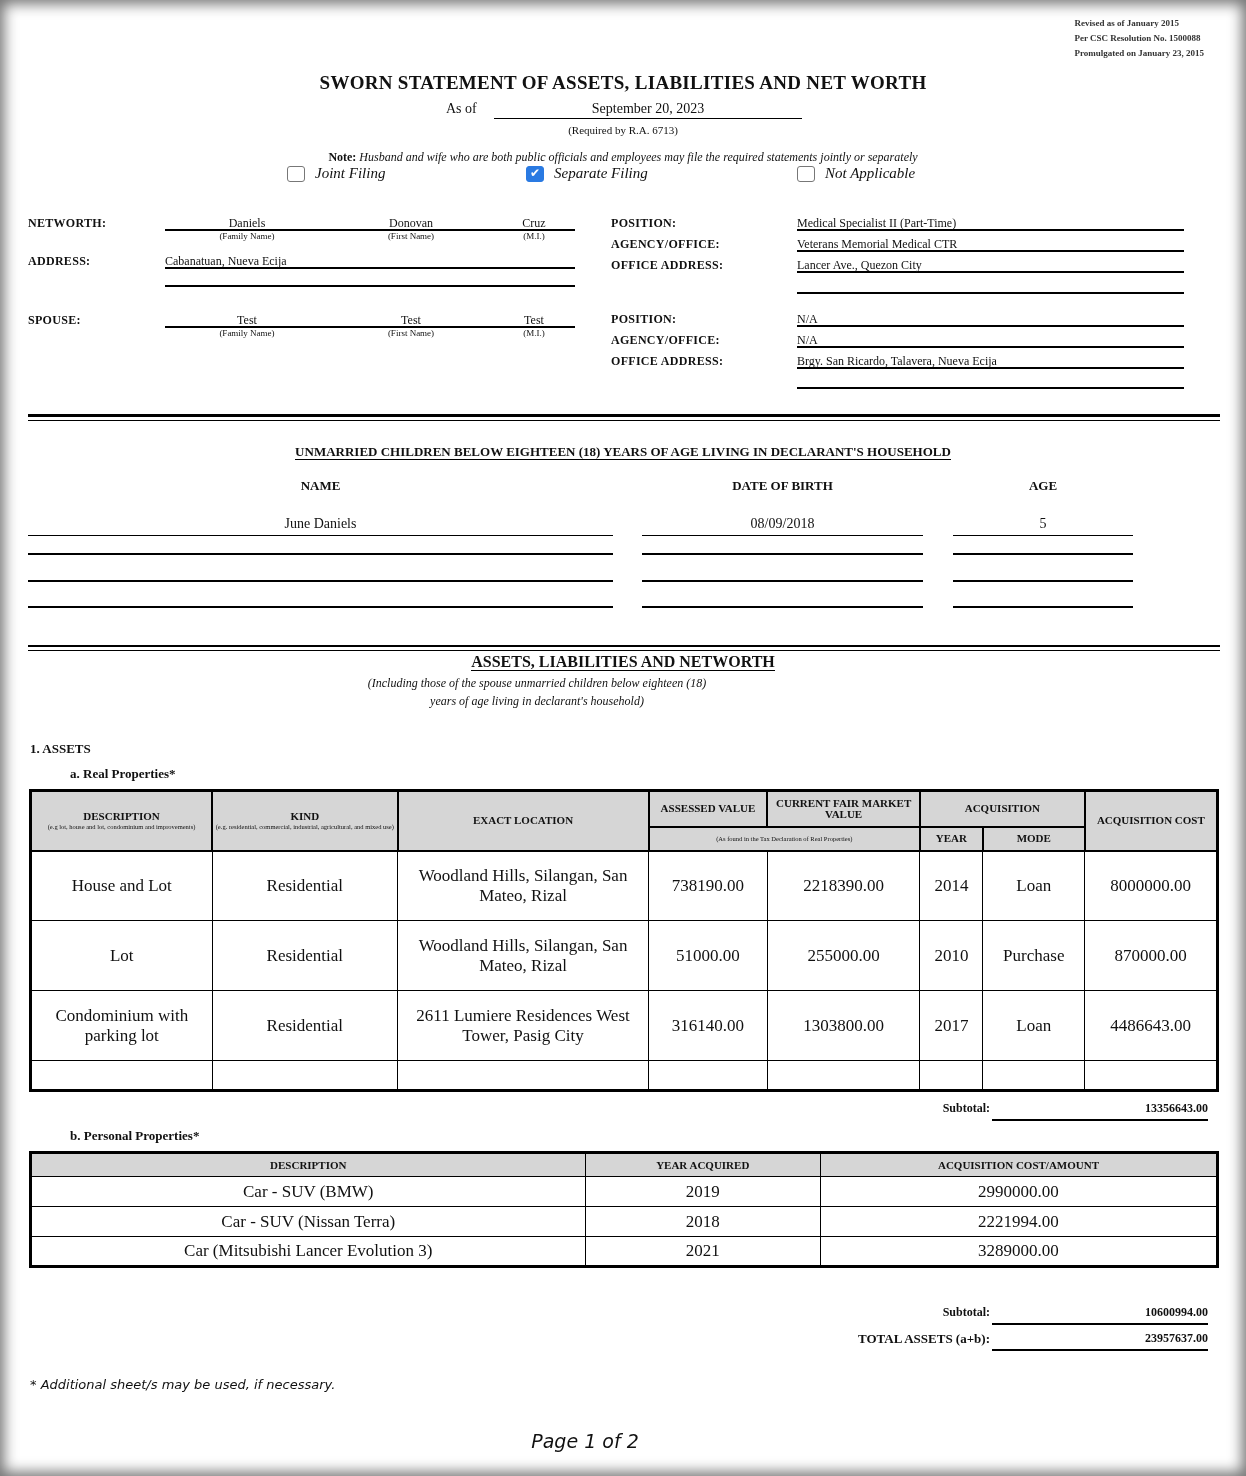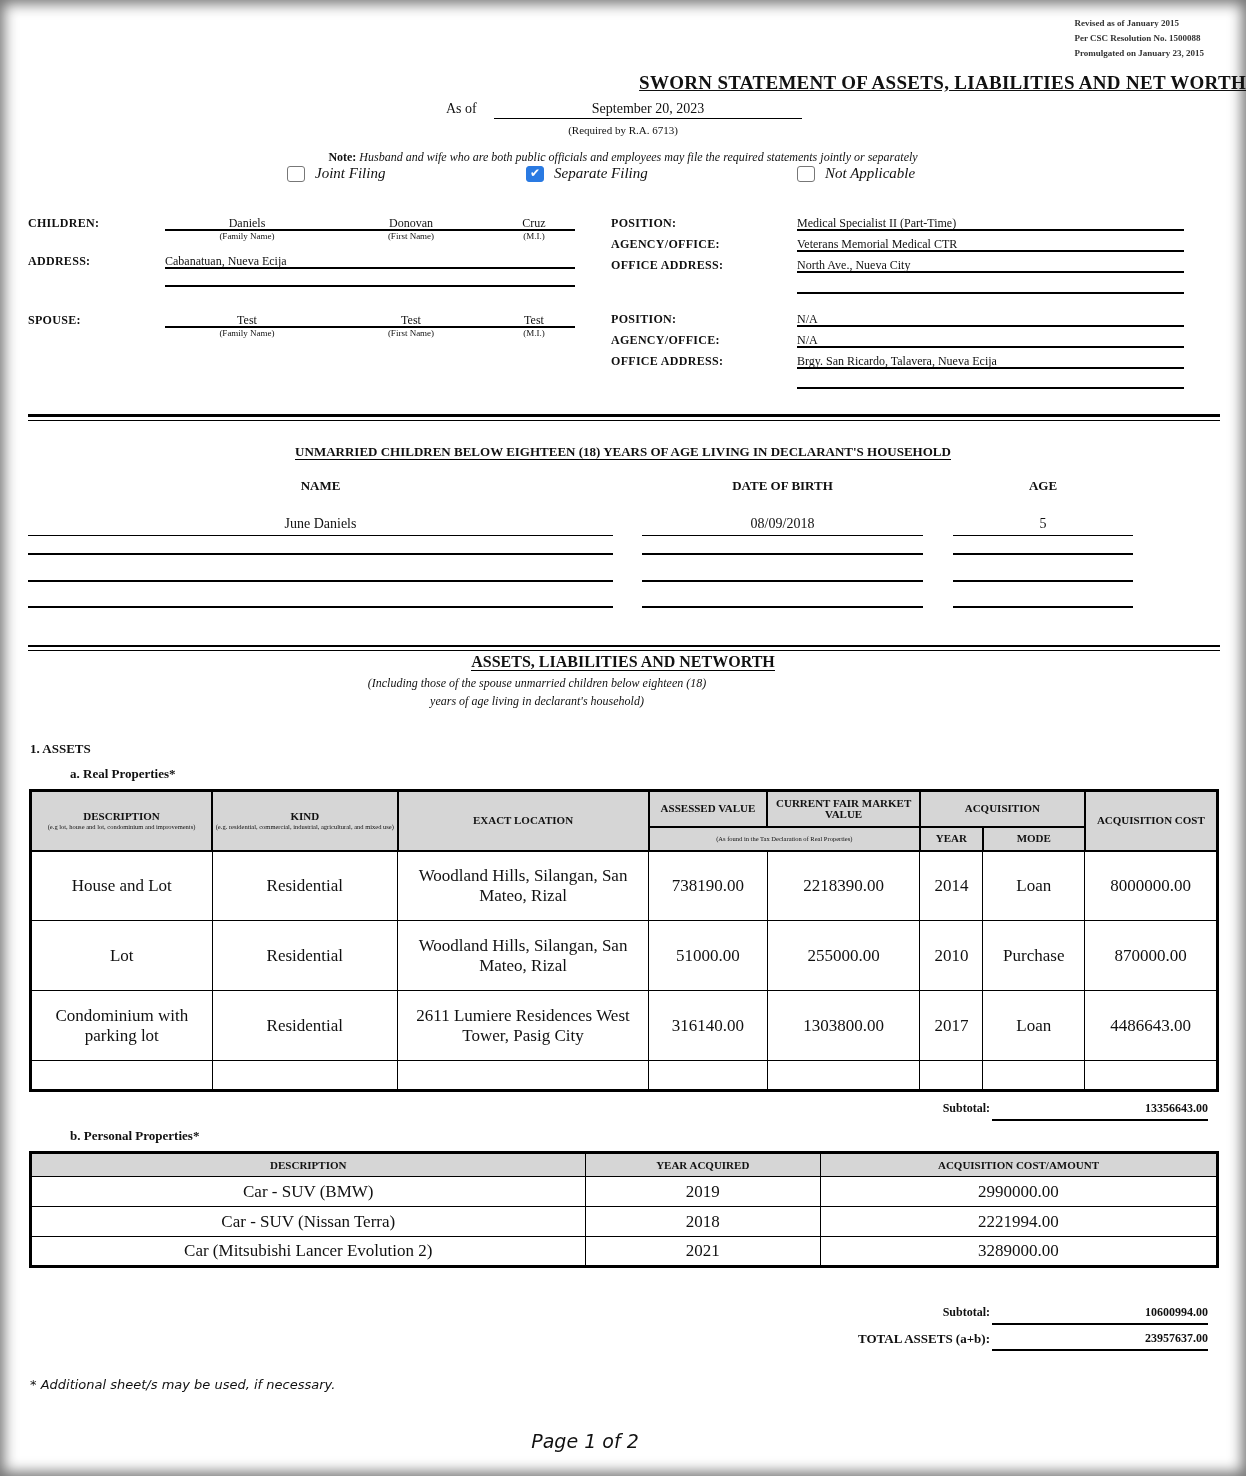--- a/index.html
+++ b/index.html
@@ -6,21 +6,21 @@
   html, body { width: 1246px; height: 1476px; background: #ffffff; overflow: hidden; }
   body {
     position: relative;
     font-family: "Liberation Serif", serif;
     color: #111;
     box-shadow: inset 0 0 14px 4px rgba(0,0,0,0.55);
   }
   .abs { position: absolute; }
   .bold { font-weight: bold; }
   .revised { right: 42px; top: 16px; font-size: 9px; font-weight: bold; color: #333; line-height: 15px; }
-  .title { left: 0; width: 1246px; top: 72px; text-align: right; font-size: 19px; font-weight: bold; letter-spacing: 0.3px; text-decoration: underline; }
+  .title { left: 0; width: 1246px; top: 72px; text-align: center; font-size: 19px; font-weight: bold; letter-spacing: 0.3px; }
   .asof { left: 446px; top: 101px; font-size: 14px; }
   .asof-val { left: 494px; top: 101px; width: 308px; text-align: center; font-size: 14px; border-bottom: 1px solid #000; padding-bottom: 1px; }
   .required { left: 0; width: 1246px; top: 124px; text-align: center; font-size: 11px; }
   .note { left: 0; width: 1246px; top: 150px; text-align: center; font-size: 12px; font-style: italic; }
   .note b { font-style: normal; }
   .chk-wrap { top: 165px; display: flex; align-items: center; gap: 10px; font-size: 15px; font-style: italic; }
   .chk { width: 18px; height: 16px; border: 1.5px solid #777; border-radius: 3px; background: #fff; display: inline-flex; align-items: center; justify-content: center; }
   .chk.on { background: #2a7ae2; border-color: #2a7ae2; color: #fff; font-size: 12px; font-style: normal; }
   .lbl { font-size: 12px; font-weight: bold; letter-spacing: 0.3px; }
   .line { border-bottom: 2px solid #000; }
@@ -68,21 +68,21 @@
   <span class="chk on">
       <span>✔</span>
     </span>
   <span>Separate Filing</span>
 </div>
 <div class="abs chk-wrap" style="left:797px;">
   <span class="chk"></span>
   <span>Not Applicable</span>
 </div>
 
-<div class="abs lbl" style="left:28px;top:216px;">CHILDREN:</div>
+<div class="abs lbl" style="left:28px;top:216px;">NETWORTH:</div>
 <div class="abs" style="left:165px;top:216px;width:410px;border-bottom:2px solid #000;height:15px;"></div>
 <div class="abs fieldval" style="left:165px;top:216px;width:164px;text-align:center;">Daniels</div>
 <div class="abs fieldval" style="left:329px;top:216px;width:164px;text-align:center;">Donovan</div>
 <div class="abs fieldval" style="left:493px;top:216px;width:82px;text-align:center;">Cruz</div>
 <div class="abs sub" style="left:165px;top:231px;width:164px;">(Family Name)</div>
 <div class="abs sub" style="left:329px;top:231px;width:164px;">(First Name)</div>
 <div class="abs sub" style="left:493px;top:231px;width:82px;">(M.I.)</div>
 
 <div class="abs lbl" style="left:28px;top:254px;">ADDRESS:</div>
 <div class="abs fieldval line" style="left:165px;top:254px;width:410px;height:15px;">Cabanatuan, Nueva Ecija</div>
@@ -95,21 +95,21 @@
 <div class="abs fieldval" style="left:493px;top:313px;width:82px;text-align:center;">Test</div>
 <div class="abs sub" style="left:165px;top:328px;width:164px;">(Family Name)</div>
 <div class="abs sub" style="left:329px;top:328px;width:164px;">(First Name)</div>
 <div class="abs sub" style="left:493px;top:328px;width:82px;">(M.I.)</div>
 
 <div class="abs lbl" style="left:611px;top:216px;">POSITION:</div>
 <div class="abs fieldval line" style="left:797px;top:216px;width:387px;height:15px;">Medical Specialist II (Part-Time)</div>
 <div class="abs lbl" style="left:611px;top:237px;">AGENCY/OFFICE:</div>
 <div class="abs fieldval line" style="left:797px;top:237px;width:387px;height:15px;">Veterans Memorial Medical CTR</div>
 <div class="abs lbl" style="left:611px;top:258px;">OFFICE ADDRESS:</div>
-<div class="abs fieldval line" style="left:797px;top:258px;width:387px;height:15px;">North Ave., Nueva City</div>
+<div class="abs fieldval line" style="left:797px;top:258px;width:387px;height:15px;">Lancer Ave., Quezon City</div>
 <div class="abs line" style="left:797px;top:279px;width:387px;height:15px;"></div>
 
 <div class="abs lbl" style="left:611px;top:312px;">POSITION:</div>
 <div class="abs fieldval line" style="left:797px;top:312px;width:387px;height:15px;">N/A</div>
 <div class="abs lbl" style="left:611px;top:333px;">AGENCY/OFFICE:</div>
 <div class="abs fieldval line" style="left:797px;top:333px;width:387px;height:15px;">N/A</div>
 <div class="abs lbl" style="left:611px;top:354px;">OFFICE ADDRESS:</div>
 <div class="abs fieldval line" style="left:797px;top:354px;width:387px;height:15px;">Brgy. San Ricardo, Talavera, Nueva Ecija</div>
 <div class="abs line" style="left:797px;top:374px;width:387px;height:15px;"></div>
 
@@ -242,21 +242,21 @@
     <td>Car - SUV (BMW)</td>
     <td>2019</td>
     <td>2990000.00</td>
   </tr>
   <tr>
     <td>Car - SUV (Nissan Terra)</td>
     <td>2018</td>
     <td>2221994.00</td>
   </tr>
   <tr>
-    <td>Car (Mitsubishi Lancer Evolution 2)</td>
+    <td>Car (Mitsubishi Lancer Evolution 3)</td>
     <td>2021</td>
     <td>3289000.00</td>
   </tr>
 </tbody>
   </table>
 
 <div class="abs totlbl" style="left:860px;width:130px;top:1305px;">Subtotal:</div>
 <div class="abs totval" style="left:992px;width:216px;top:1305px;height:20px;">10600994.00</div>
 <div class="abs totlbl" style="left:740px;width:250px;top:1331px;font-size:13px;">TOTAL ASSETS (a+b):</div>
 <div class="abs totval" style="left:992px;width:216px;top:1331px;height:20px;">23957637.00</div>

